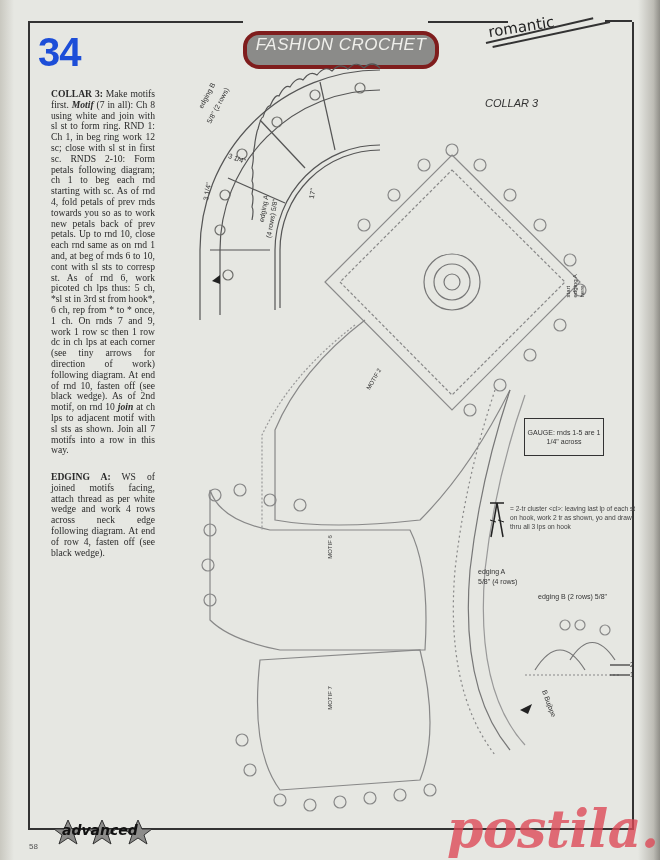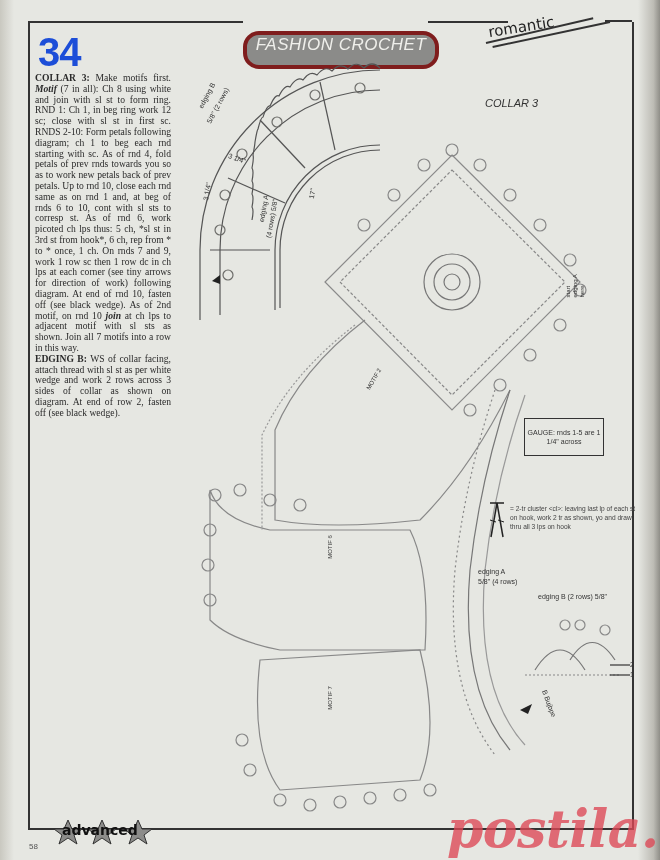--- a/index.html
+++ b/index.html
@@ -29,37 +29,37 @@
   .romantic { position:absolute; left:488px; top:18px; font-family:"DejaVu Sans", sans-serif;
     font-size:15px; transform:rotate(-9deg); color:#222; }
   .romantic-underline { position:absolute; left:486px; top:42px; width:110px; height:2px;
     background:#333; transform:rotate(-13deg); transform-origin:left; }
 
   .pattern-number { position:absolute; left:38px; top:30px; font-family:"Liberation Sans", sans-serif;
     font-weight:bold; font-size:40px; color:#1d4ed8; letter-spacing:-1px; }
 
   .instructions { position:absolute; left:35px; top:73px; width:136px;
     font-size:9.6px; line-height:10.8px; text-align:justify; color:#2a2a2a; }
-  .instructions p { margin:0; }
+  .instructions p { margin:16px; }
   .instructions b { font-family:"Liberation Serif", serif; }
 
   .diagram { position:absolute; left:180px; top:50px; width:450px; height:770px; }
   .diagram svg { position:absolute; left:0; top:0; }
 
   .lbl { position:absolute; font-family:"Liberation Sans", sans-serif; color:#333; white-space:nowrap; }
   .gauge-box { position:absolute; left:524px; top:418px; width:80px; height:38px;
     border:1.5px solid #333; font-family:"Liberation Sans", sans-serif; font-size:7px;
     text-align:center; padding-top:9px; box-sizing:border-box; color:#333; line-height:9px; }
   .cluster-note { position:absolute; left:510px; top:504px; width:132px;
     font-family:"Liberation Sans", sans-serif; font-size:6.6px; line-height:9.2px; color:#444; }
   .cluster-icon { position:absolute; left:487px; top:500px; }
 
   .footer-badge { position:absolute; left:50px; top:818px; }
   .footer-badge span { position:absolute; left:12px; top:4px; font-family:"DejaVu Sans", sans-serif;
-    font-weight:bold; font-size:14px; color:#111; }
+    font-weight:bold; font-style:italic; font-size:14px; color:#111; }
   .page-num { position:absolute; left:29px; top:842px; font-family:"Liberation Sans", sans-serif;
     font-size:8px; color:#555; }
   .watermark { position:absolute; left:447px; top:798px; font-family:"DejaVu Serif", serif;
     font-style:italic; font-weight:bold; font-size:52px; color:rgba(220,70,85,0.78); letter-spacing:-0.5px; }
 </style>
 </head>
 <body>
 
 <div class="page-shadow-left"></div>
 <div class="page-shadow-right"></div>
@@ -81,22 +81,22 @@
 <div class="instructions">
   <p>
     <b>COLLAR 3:</b>
     <span>Make motifs first.</span>
     <b><i>Motif</i></b>
     <span>(7 in all): Ch 8 using white and join with sl st to form ring. RND 1: Ch 1, in beg ring work 12 sc; close with sl st in first sc. RNDS 2-10: Form petals following diagram; ch 1 to beg each rnd starting with sc. As of rnd 4, fold petals of prev rnds towards you so as to work new petals back of prev petals. Up to rnd 10, close each rnd same as on rnd 1 and, at beg of rnds 6 to 10, cont with sl sts to corresp st. As of rnd 6, work picoted ch lps thus: 5 ch, *sl st in 3rd st from hook*, 6 ch, rep from * to * once, 1 ch. On rnds 7 and 9, work 1 row sc then 1 row dc in ch lps at each corner (see tiny arrows for direction of work) following diagram. At end of rnd 10, fasten off (see black wedge). As of 2nd motif, on rnd 10</span>
     <b><i>join</i></b>
     <span>at ch lps to adjacent motif with sl sts as shown. Join all 7 motifs into a row in this way.</span>
   </p>
   <p>
-    <b>EDGING B:</b>
-    <span>WS of collar facing, attach thread with sl st as per white wedge and work 2 rows across 3 sides of collar as shown on diagram. At end of row 2, fasten off (see black wedge).</span>
+    <b>EDGING A:</b>
+    <span>WS of joined motifs facing, attach thread as per white wedge and work 4 rows across neck edge following diagram. At end of row 4, fasten off (see black wedge).</span>
   </p>
 </div>
 
 <div class="diagram">
   <svg width="450" height="770" viewBox="0 0 450 770">
     <g fill="none" stroke="#6d6d6a" stroke-width="1.2">
 
       <path d="M200 20 A180 180 0 0 0 20 200 L20 270" stroke="#555"></path>
       <path d="M200 40 A160 160 0 0 0 40 200 L40 265" stroke="#555"></path>
       <path d="M200 95 A105 105 0 0 0 95 200 L95 260" stroke="#555"></path>

